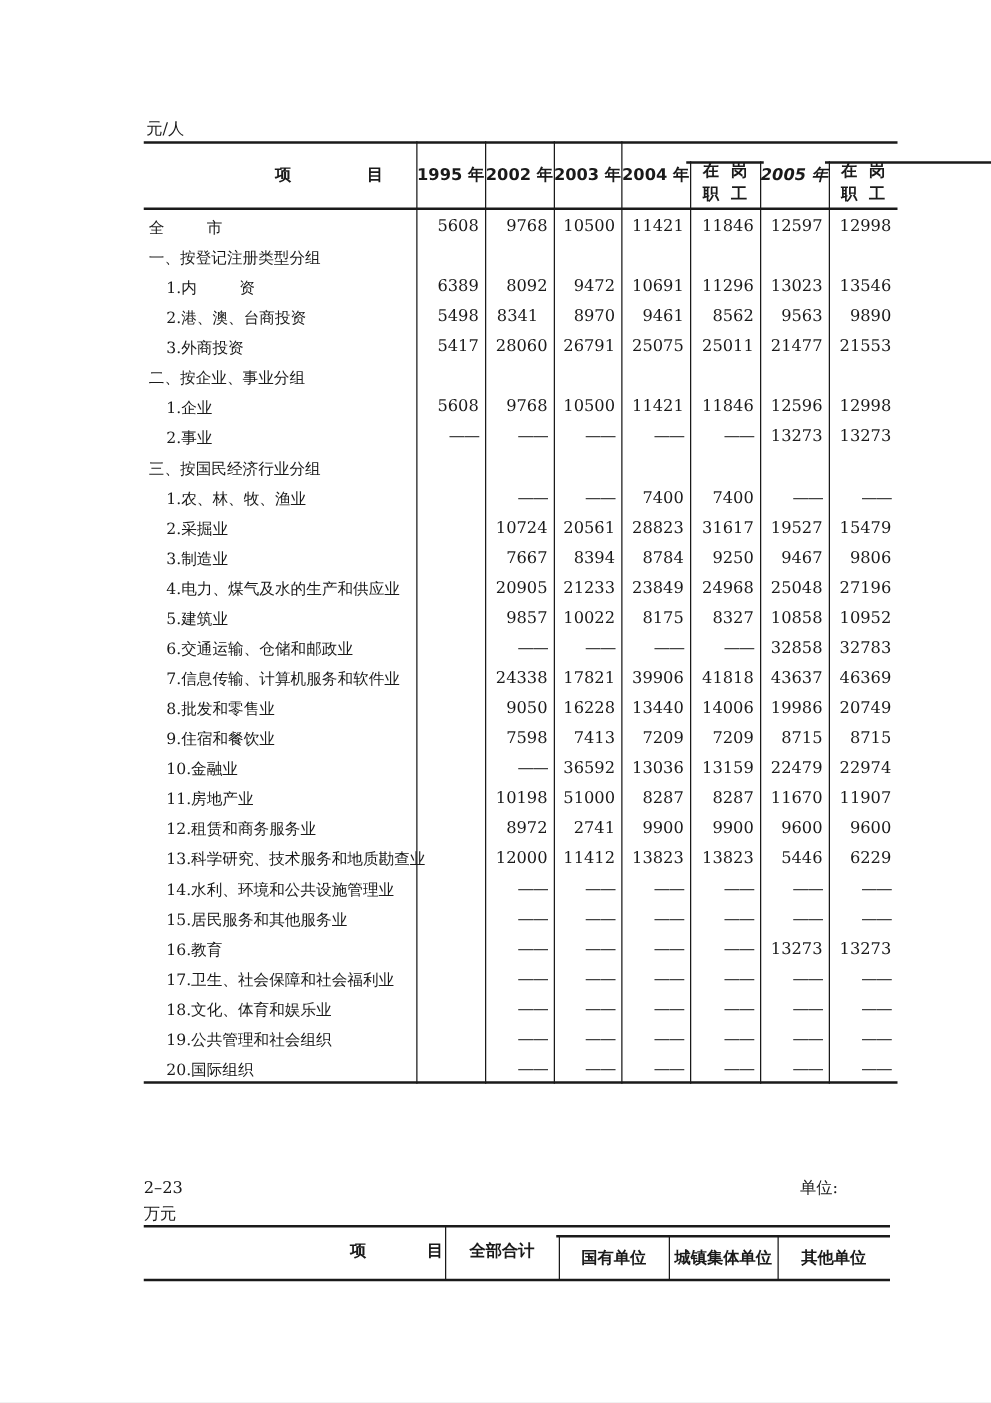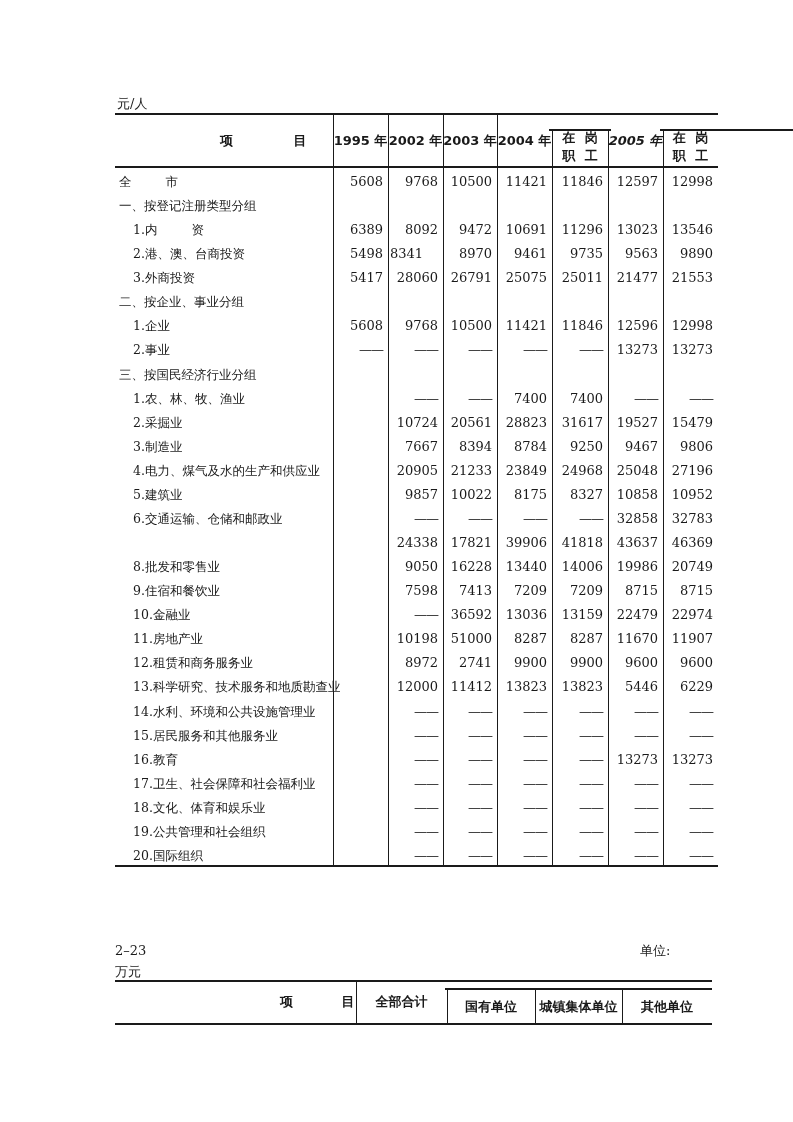--- a/index.html
+++ b/index.html
@@ -62,24 +62,24 @@
     <div class="t lbl rowt" style="left: 133px; top: 218.14px;">1.内 资</div>
     <div class="t num rowt" style="left: 335px; top: 218.14px; width: 48px; text-align: right;">6389</div>
     <div class="t num rowt" style="left: 390px; top: 218.14px; width: 48px; text-align: right;">8092</div>
     <div class="t num rowt" style="left: 445px; top: 218.14px; width: 47px; text-align: right;">9472</div>
     <div class="t num rowt" style="left: 499px; top: 218.14px; width: 48px; text-align: right;">10691</div>
     <div class="t num rowt" style="left: 554px; top: 218.14px; width: 49px; text-align: right;">11296</div>
     <div class="t num rowt" style="left: 610px; top: 218.14px; width: 48px; text-align: right;">13023</div>
     <div class="t num rowt" style="left: 665px; top: 218.14px; width: 48px; text-align: right;">13546</div>
     <div class="t lbl rowt" style="left: 133px; top: 242.21px;">2.港、澳、台商投资</div>
     <div class="t num rowt" style="left: 335px; top: 242.21px; width: 48px; text-align: right;">5498</div>
-    <div class="t num rowt" style="left: 390px; top: 242.21px; width: 48px; text-align: left;">8341</div>
+    <div class="t num rowt" style="left: 390px; top: 242.21px; width: 48px; text-align: center;">8341</div>
     <div class="t num rowt" style="left: 445px; top: 242.21px; width: 47px; text-align: right;">8970</div>
     <div class="t num rowt" style="left: 499px; top: 242.21px; width: 48px; text-align: right;">9461</div>
-    <div class="t num rowt" style="left: 554px; top: 242.21px; width: 49px; text-align: right;">9735</div>
+    <div class="t num rowt" style="left: 554px; top: 242.21px; width: 49px; text-align: right;">8562</div>
     <div class="t num rowt" style="left: 610px; top: 242.21px; width: 48px; text-align: right;">9563</div>
     <div class="t num rowt" style="left: 665px; top: 242.21px; width: 48px; text-align: right;">9890</div>
     <div class="t lbl rowt" style="left: 133px; top: 266.28px;">3.外商投资</div>
     <div class="t num rowt" style="left: 335px; top: 266.28px; width: 48px; text-align: right;">5417</div>
     <div class="t num rowt" style="left: 390px; top: 266.28px; width: 48px; text-align: right;">28060</div>
     <div class="t num rowt" style="left: 445px; top: 266.28px; width: 47px; text-align: right;">26791</div>
     <div class="t num rowt" style="left: 499px; top: 266.28px; width: 48px; text-align: right;">25075</div>
     <div class="t num rowt" style="left: 554px; top: 266.28px; width: 49px; text-align: right;">25011</div>
     <div class="t num rowt" style="left: 610px; top: 266.28px; width: 48px; text-align: right;">21477</div>
     <div class="t num rowt" style="left: 665px; top: 266.28px; width: 48px; text-align: right;">21553</div>
@@ -136,20 +136,21 @@
     <div class="t num rowt" style="left: 554px; top: 482.91px; width: 49px; text-align: right;">8327</div>
     <div class="t num rowt" style="left: 610px; top: 482.91px; width: 48px; text-align: right;">10858</div>
     <div class="t num rowt" style="left: 665px; top: 482.91px; width: 48px; text-align: right;">10952</div>
     <div class="t lbl rowt" style="left: 133px; top: 506.98px;">6.交通运输、仓储和邮政业</div>
     <div class="t num rowt dash" style="left: 390px; top: 506.98px; width: 48px; text-align: right;">——</div>
     <div class="t num rowt dash" style="left: 445px; top: 506.98px; width: 47px; text-align: right;">——</div>
     <div class="t num rowt dash" style="left: 499px; top: 506.98px; width: 48px; text-align: right;">——</div>
     <div class="t num rowt dash" style="left: 554px; top: 506.98px; width: 49px; text-align: right;">——</div>
     <div class="t num rowt" style="left: 610px; top: 506.98px; width: 48px; text-align: right;">32858</div>
     <div class="t num rowt" style="left: 665px; top: 506.98px; width: 48px; text-align: right;">32783</div>
+    <div class="t lbl rowt" style="left: 133px; top: 531.05px;">7.信息传输、计算机服务和软件业</div>
     <div class="t num rowt" style="left: 390px; top: 531.05px; width: 48px; text-align: right;">24338</div>
     <div class="t num rowt" style="left: 445px; top: 531.05px; width: 47px; text-align: right;">17821</div>
     <div class="t num rowt" style="left: 499px; top: 531.05px; width: 48px; text-align: right;">39906</div>
     <div class="t num rowt" style="left: 554px; top: 531.05px; width: 49px; text-align: right;">41818</div>
     <div class="t num rowt" style="left: 610px; top: 531.05px; width: 48px; text-align: right;">43637</div>
     <div class="t num rowt" style="left: 665px; top: 531.05px; width: 48px; text-align: right;">46369</div>
     <div class="t lbl rowt" style="left: 133px; top: 555.12px;">8.批发和零售业</div>
     <div class="t num rowt" style="left: 390px; top: 555.12px; width: 48px; text-align: right;">9050</div>
     <div class="t num rowt" style="left: 445px; top: 555.12px; width: 47px; text-align: right;">16228</div>
     <div class="t num rowt" style="left: 499px; top: 555.12px; width: 48px; text-align: right;">13440</div>

